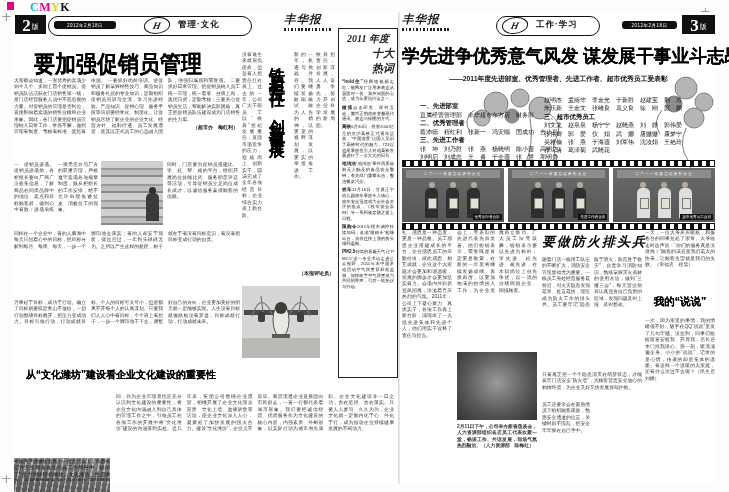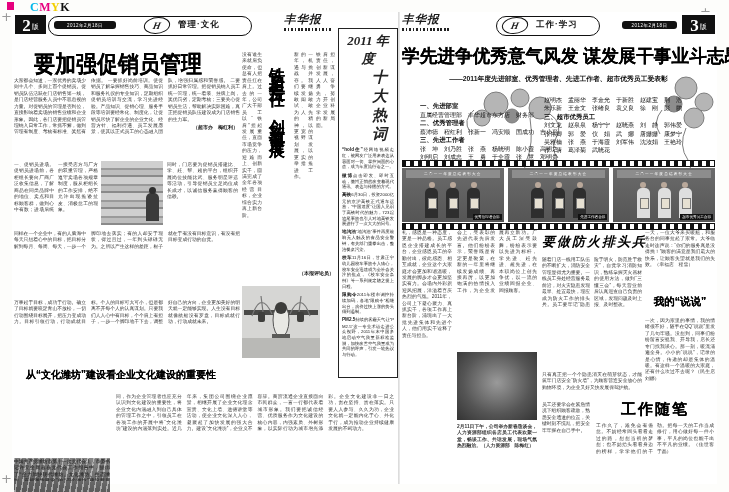--- a/index.html
+++ b/index.html
@@ -27,22 +27,22 @@
   .masthead{font-family:"Liberation Serif",serif;font-weight:bold;font-size:11.5px;font-style:italic;
             color:#1a1a1a;letter-spacing:1px;white-space:nowrap;}
   .hatch{height:3px;background:repeating-linear-gradient(90deg,#222 0 1.5px,transparent 1.5px 3.5px);}
   
   .fat{font-weight:900;color:#000;text-shadow:0 0 .6px #000;white-space:nowrap;}
   .callig{font-family:"Liberation Serif",serif;font-weight:bold;font-style:italic;color:#000;white-space:nowrap;}
   .vert-head{writing-mode:vertical-rl;font-family:"Liberation Serif",serif;font-weight:bold;
              font-size:16px;letter-spacing:6px;color:#000;text-shadow:0 0 .5px #000;}
   
   .hotbox{border:1px solid #222;padding:3px 3px;}
-  .hotbox .ht1{font-family:"Liberation Serif",serif;font-style:italic;font-weight:bold;font-size:13px;text-align:center;}
-  .hotbox .ht2{font-family:"Liberation Serif",serif;font-style:italic;font-weight:bold;font-size:15px;text-align:left;margin-bottom:3px;margin-left:30px;}
+  .hotbox .ht1{font-family:"Liberation Serif",serif;font-style:italic;font-weight:bold;font-size:10px;text-align:center;}
+  .hotbox .ht2{font-family:"Liberation Serif",serif;font-style:italic;font-weight:bold;font-size:11px;text-align:right;margin-bottom:3px;margin-left:30px;}
   .hotitem{font-size:4.3px;line-height:1.32;text-align:justify;margin-bottom:2.5px;word-break:break-all;}
   .hotitem b{font-size:4.6px;}
   
   .aw-line{font-size:6px;line-height:1.38;white-space:nowrap;color:#111;}
   .aw-line.hd{font-weight:bold;font-size:6.4px;}
   
   .sprocket{height:5px;border-top:1px solid #111;border-bottom:1px solid #111;
             background:repeating-linear-gradient(90deg,#111 0 4px,#fff 4px 8px);}
   .photo-frame{background:linear-gradient(180deg,#6b6b6b,#555);position:relative;overflow:hidden;}
   .pbanner{position:absolute;top:2px;left:4px;right:4px;height:8px;background:#8d8d8d;color:#fff;
@@ -259,24 +259,20 @@
     <div class="abs meetphoto" style="left:57px;top:340px;width:80px;height:68px;"></div>
     <div class="abs t" style="left:57px;top:412px;width:80px;height:56px;font-weight:bold;">2月11日下午，公司举办新春恳谈会，人力资源部组织各店员工代表欢聚一堂，畅谈工作、共话发展，现场气氛热烈融洽。（人力资源部　陈梅红）</div>
 
     <div class="abs" style="left:142px;top:218px;width:100px;">
       <div class="callig" style="font-size:13px;text-align:left;letter-spacing:2px;margin-top:3px;">要做防火排头兵</div>
       <div class="t cols2" style="margin-top:6px;height:112px;">随着门店一线用工队伍的不断扩大，消防安全管理显得尤为重要。一线员工身处经营服务最前沿，对火灾隐患发现最早、处置最快，理应成为防火工作的排头兵。员工要牢记“隐患险于明火，防范胜于救灾”，自觉学习消防知识，熟练掌握灭火器材的使用方法，做到“三懂三会”，每天营业前后认真巡查自己负责的区域，发现问题及时上报、及时整改。</div>
       <div class="t" style="margin-top:3px;height:26px;">只有真正把一个个隐患消灭在萌芽状态，才能筑牢门店安全“防火墙”，为顾客营造安全放心的购物环境，为企业又好又快发展保驾护航。</div>
     </div>
     <div class="abs t" style="left:142px;top:390px;width:48px;height:78px;">员工还要学会在紧急情况下组织顾客疏散，熟悉安全通道的位置，关键时刻不慌乱，把安全牢牢握在自己手中。</div>
 
-    <div class="abs" style="left:196px;top:388px;width:118px;">
-      <div class="fat" style="font-size:15px;text-align:center;letter-spacing:2px;">工作随笔</div>
-      <div class="t cols2" style="margin-top:4px;height:56px;">工作久了，难免会有倦怠。不妨经常回头看看走过的路，想想当初的梦想；也不妨抬头看看身边的榜样，学学他们的干劲。把每一天的工作当成修行，用心做好每一件小事，平凡的岗位也能干出不平凡的业绩。（佳世客　于晶）</div>
-    </div>
 
     <div class="abs" style="left:245px;top:218px;width:70px;">
       <div class="t" style="height:56px;">一天，一位大爷来买暖瓶，和服务台的同事拉起了家常。大爷临走时连声说：“你们的服务真是没得挑！”顾客的满意是我们最大的快乐，让顾客失望就是我们的失败。（幸福店　程雪）</div>
       <div class="fat" style="font-size:10.5px;text-align:center;margin:9px 0;">我的“说说”</div>
       <div class="t" style="height:92px;">一次，因为家里的事情，我的情绪很不好，随手在QQ“说说”里发了几句牢骚。没想到，同事们纷纷留言安慰我、开导我，店长还专门找我谈心。那一刻，暖流涌遍全身。小小的“说说”，记录的是心情，传递的却是集体的温暖。有这样一个温暖的大家庭，还有什么坎过不去呢？（民生店　刘娜）</div>
     </div>
   </div>
 </div>
 
 </body></html>

